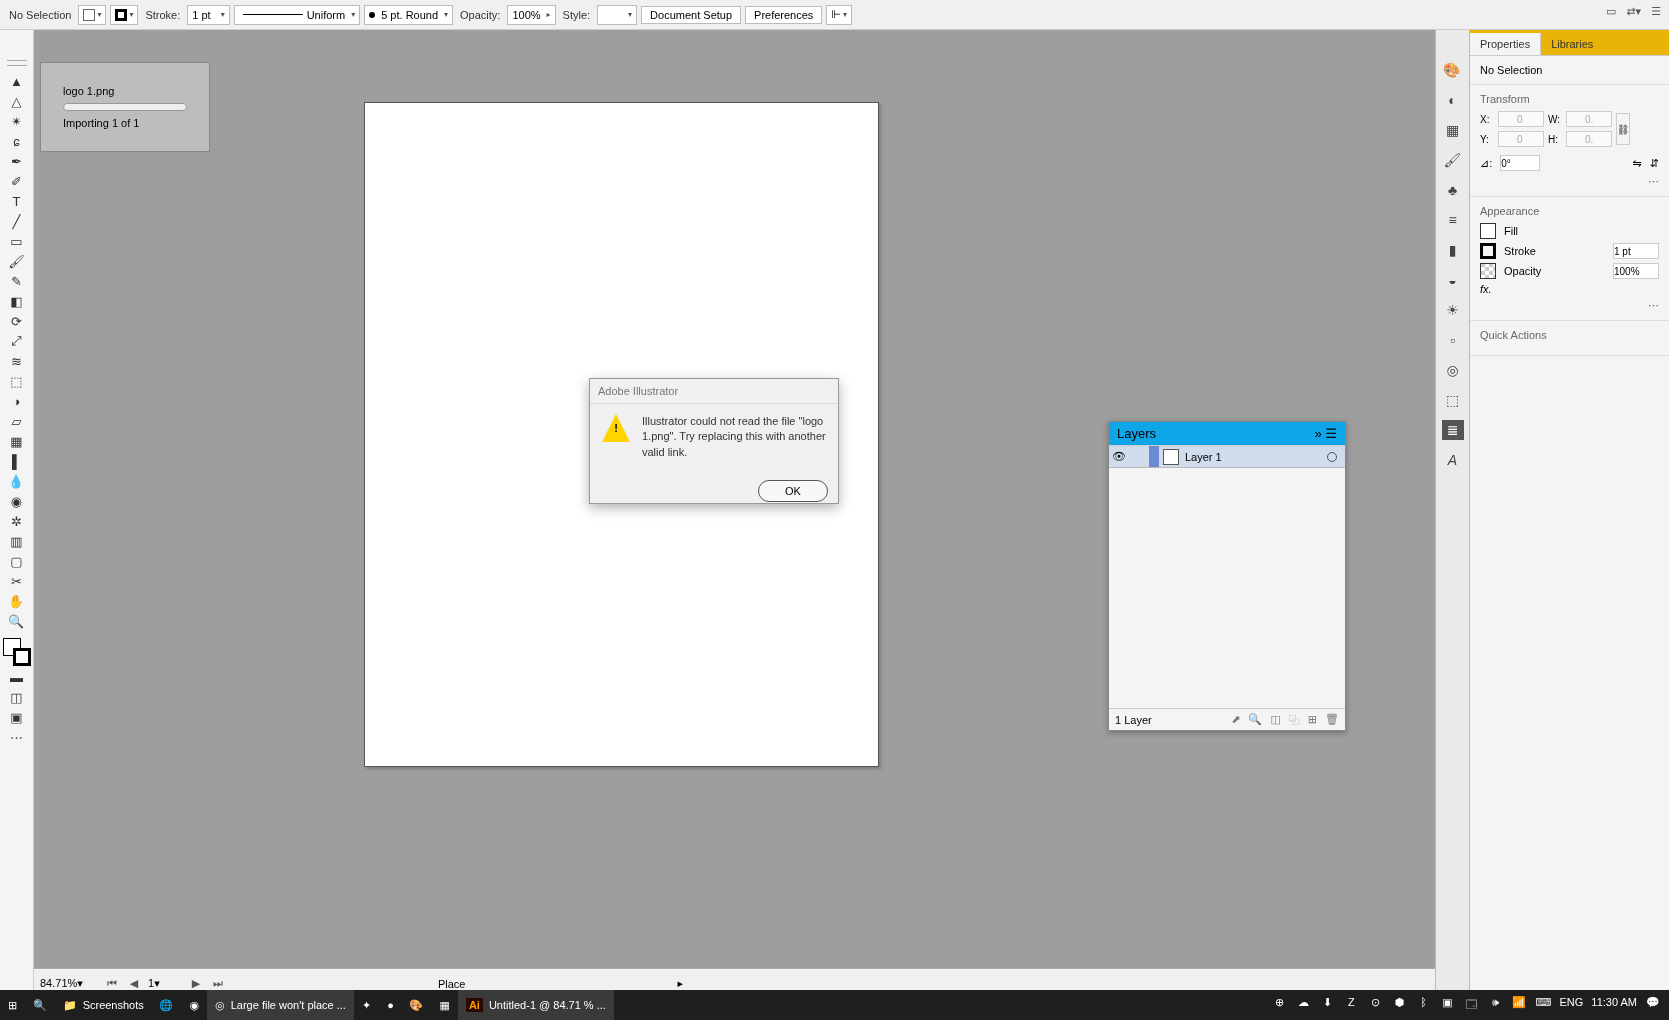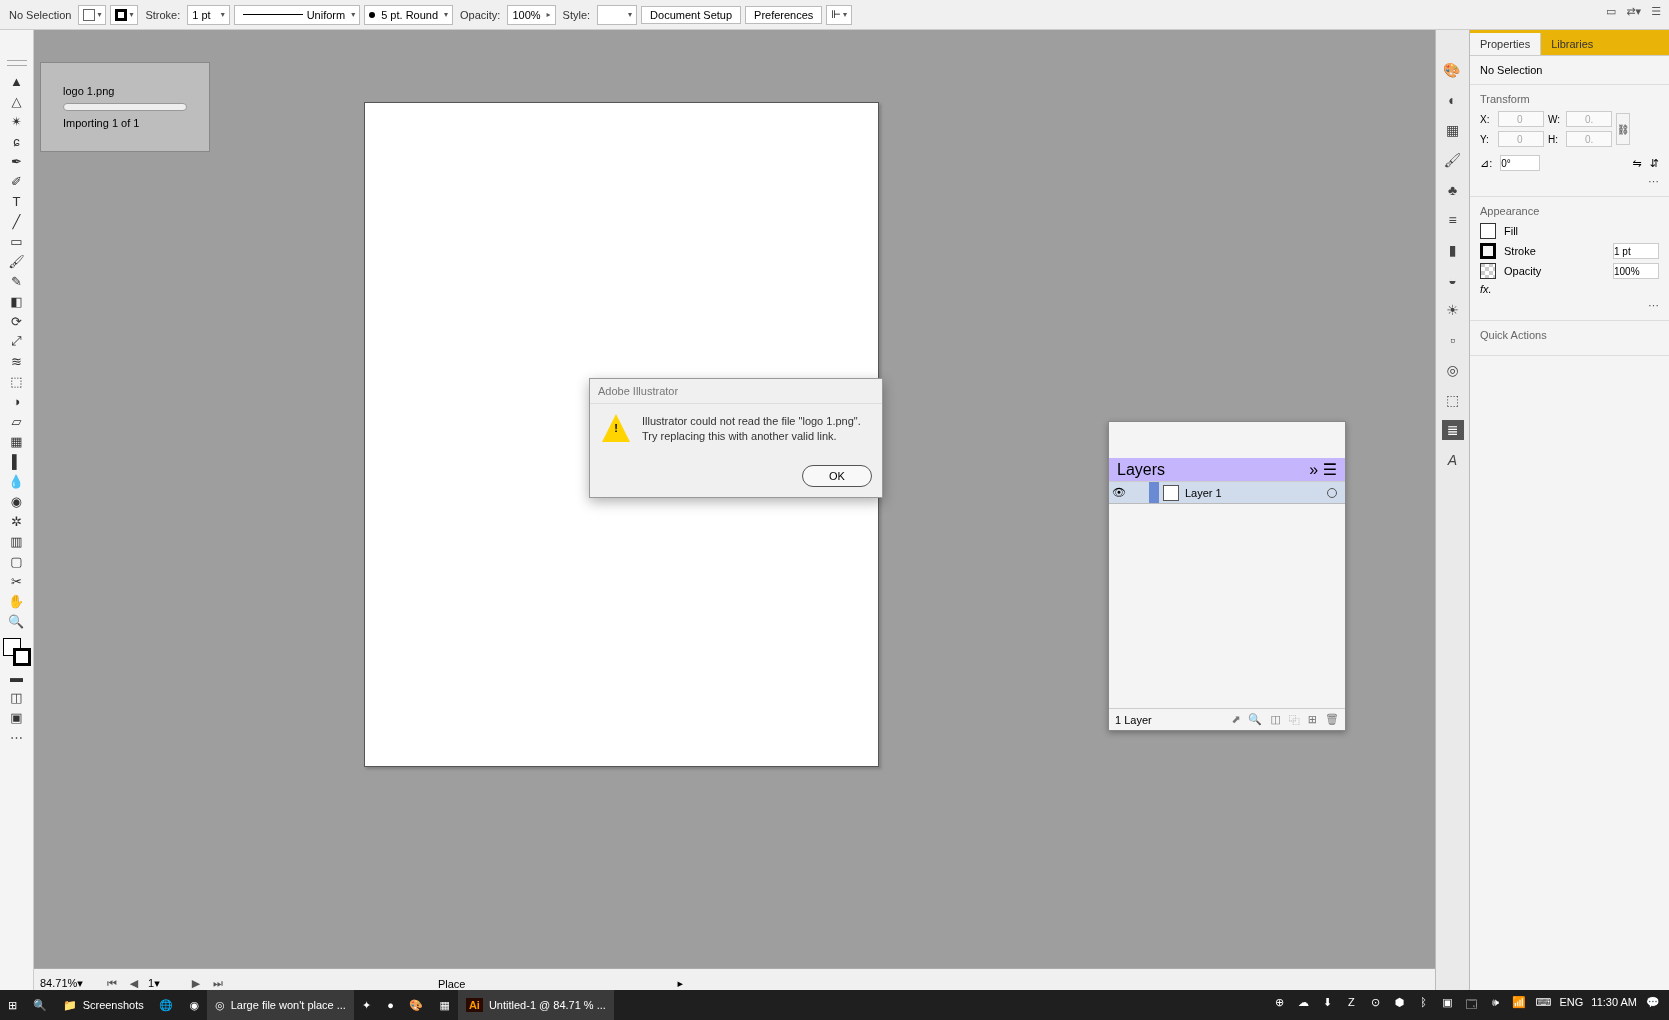--- a/index.html
+++ b/index.html
@@ -23,26 +23,26 @@
 
 .center { flex: 1; display: flex; flex-direction: column; background: #9e9e9e; position: relative; }
 .doc-tabs { height: 24px; background: #e4e4e4; display: flex; border-bottom: 1px solid #aaa; }
 .doc-tab { padding: 4px 10px; background: #f4f4f4; border-right: 1px solid #aaa; font-size: 11px; display:flex; align-items:center; gap:8px;}
 .canvas-area { flex: 1; position: relative; overflow: hidden; background: #9e9e9e; }
 .artboard { position: absolute; left: 330px; top: 72px; width: 515px; height: 665px; background: #fff; border: 1px solid #555; box-shadow: 2px 2px 3px rgba(0,0,0,0.2); }
 
 .import-box { position:absolute; left:6px; top:32px; width:170px; background:#bdbdbd; border:1px solid #888; padding:22px; font-size:11px;}
 .import-box .bar { height:8px; background:#eee; border:1px solid #999; border-radius:4px; margin:6px 0;}
 
-.dialog { position:absolute; left:555px; top:348px; width:294px; background:#f0f0f0; border:1px solid #999; box-shadow:0 4px 12px rgba(0,0,0,0.3); }
+.dialog { position:absolute; left:555px; top:348px; width:250px; background:#f0f0f0; border:1px solid #999; box-shadow:0 4px 12px rgba(0,0,0,0.3); }
 .dialog-title { padding:6px 8px; font-size:11px; color:#777; border-bottom:1px solid #ddd;}
 .dialog-body { padding:10px 12px 14px; display:flex; gap:12px; font-size:11px; color:#333; line-height:1.4;}
 .dialog-body .warn { width:28px; height:28px; background:#ffd400; clip-path: polygon(50% 0, 100% 100%, 0 100%); position:relative; flex-shrink:0;}
 .dialog-body .warn::after { content:"!"; position:absolute; left:50%; top:55%; transform:translate(-50%,-50%); font-weight:bold; color:#000;}
-.dialog-foot { padding:6px 10px 10px; text-align:right;}
+.dialog-foot { padding:6px 10px 1px; text-align:right;}
 .dialog-foot button { width:70px; height:22px; border:1px solid #555; border-radius:11px; background:#f8f8f8; font-size:11px;}
 
 .status-bar { height:22px; background:#f0f0f0; border-top:1px solid #aaa; display:flex; align-items:flex-end; font-size:11px; gap:6px; padding:0 6px;}
 .status-bar .zoom { width:58px; }
 .status-bar .nav-btn { width:16px; text-align:center; color:#555;}
 
 .right-strip { width:34px; background:#eaeaea; border-left:1px solid #bbb; display:flex; flex-direction:column; align-items:center; padding-top:30px; gap:10px;}
 .right-strip .ic { width:22px;height:20px; display:flex;align-items:center;justify-content:center; color:#444; font-size:14px;}
 
 .props-panel { width:200px; background:#f4f4f4; border-left:1px solid #bbb; display:flex; flex-direction:column; }
@@ -53,21 +53,21 @@
 .section .hdr { color:#666; margin-bottom:6px; }
 .grid2 { display:grid; grid-template-columns: 14px 46px 14px 46px 16px; gap:4px; align-items:center; font-size:10px;}
 .grid2 input { width:100%; height:16px; font-size:10px; border:1px solid #ccc; background:#fafafa; color:#aaa; padding:0 18px;}
 .link-ic { grid-row: span 2; border:1px solid #ccc; height:32px; width:14px; display:flex;align-items:center;justify-content:center; font-size:10px;}
 .app-row { display:flex; align-items:center; gap:8px; margin:4px 0;}
 .app-row input { width:46px; height:16px; font-size:10px; border:1px solid #ccc;}
 .sw { width:16px;height:16px; border:1px solid #333;}
 .more { text-align:right; color:#555; }
 
 .layers-panel { position:absolute; left:1108px; top:421px; width:238px; height:310px; background:#f4f4f4; border:1px solid #888; box-shadow:0 2px 6px rgba(0,0,0,0.3); display:flex; flex-direction:column;}
-.layers-panel .lp-head { height:24px; background:#c4b5fd; border-bottom:1px solid #ccc; display:flex; align-items:center; padding:0 8px; font-size:16px; justify-content:space-between;margin-top:36px;}
+.layers-panel .lp-head { height:24px; background:#0ea5e9; border-bottom:1px solid #ccc; display:flex; align-items:center; padding:0 8px; font-size:13px; justify-content:space-between;}
 .layer-row { height:22px; background:#d0dcec; border-bottom:1px solid #bbb; display:flex; align-items:center; font-size:11px;}
 .layer-row .eye { width:20px; text-align:center;}
 .layer-row .col { width:10px; height:100%; background:#6a8bd4; margin:0 4px;}
 .layer-row .thumb { width:16px;height:16px; background:#fff; border:1px solid #555; margin-right:6px;}
 .layer-row .targ { margin-left:auto; margin-right:8px; width:10px;height:10px;border:1px solid #555; border-radius:50%;}
 .lp-foot { margin-top:auto; height:22px; border-top:1px solid #ccc; display:flex; align-items:center; padding:0 6px; font-size:11px; justify-content:space-between;}
 .lp-foot .icons { display:flex; gap:8px; color:#777;}
 
 .taskbar { position:absolute; bottom:0; left:0; right:0; height:30px; background:#1f1f1f; display:flex; align-items:center; color:#fff; font-size:11px;}
 .taskbar .tb { padding:0 8px; height:100%; display:flex; align-items:center; gap:6px;}

